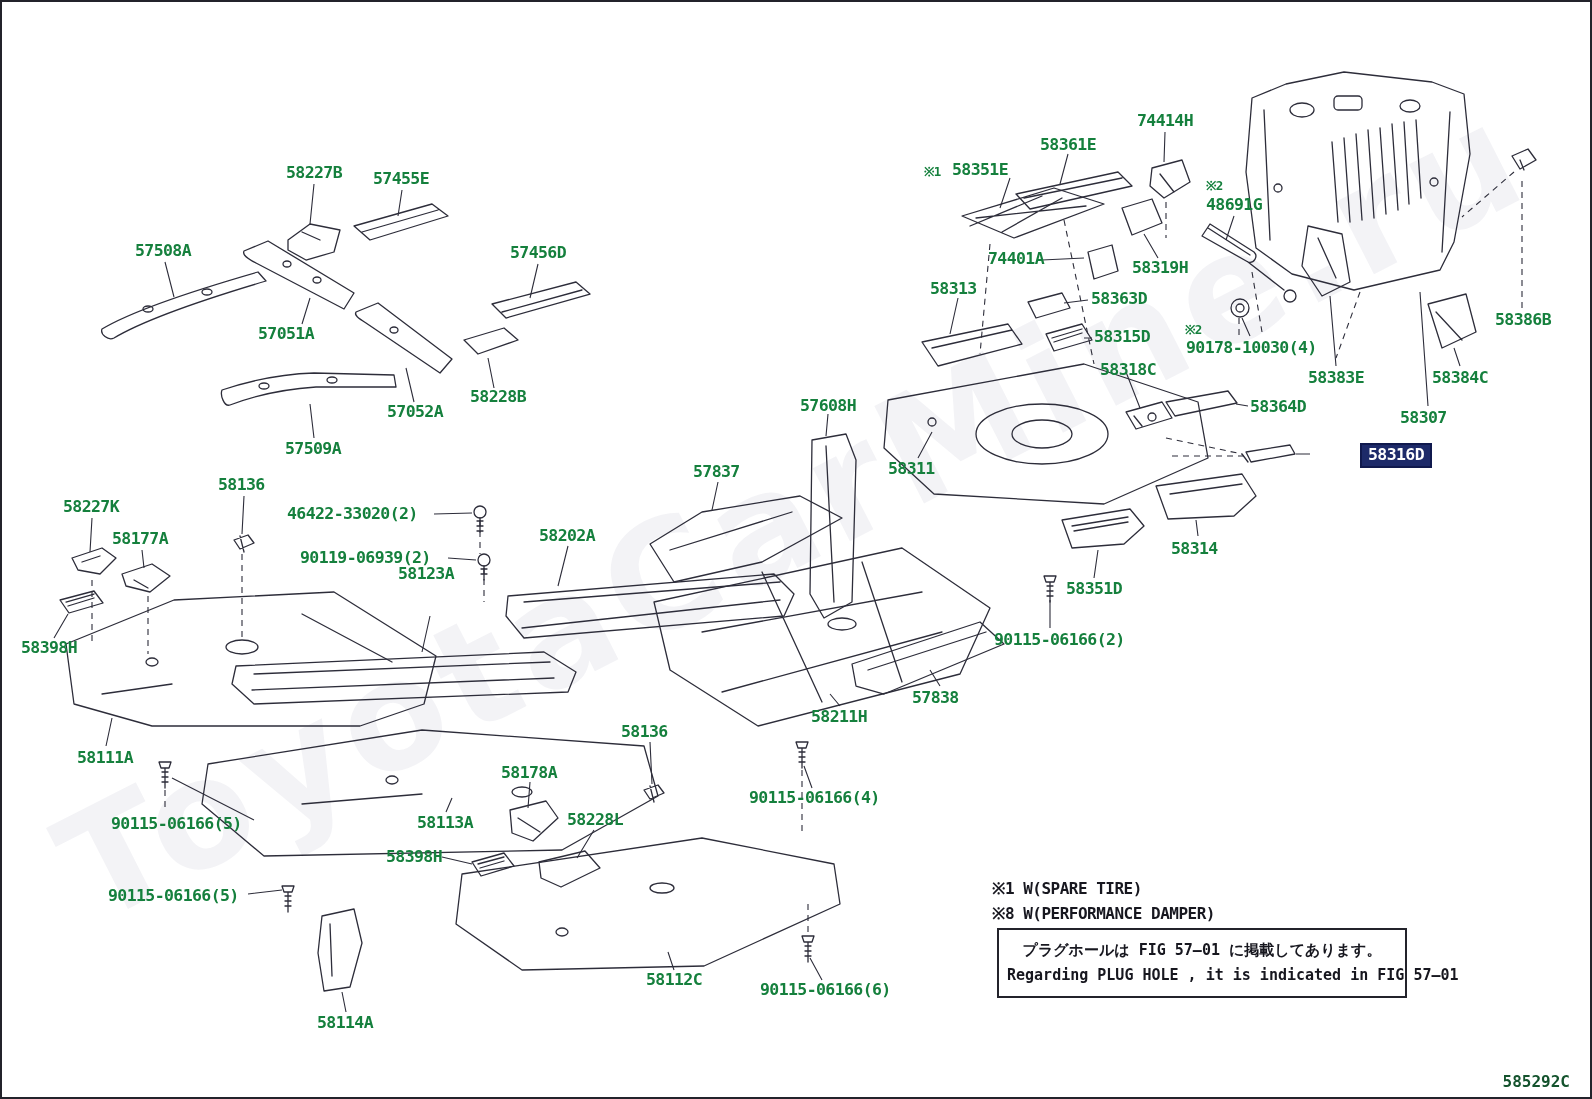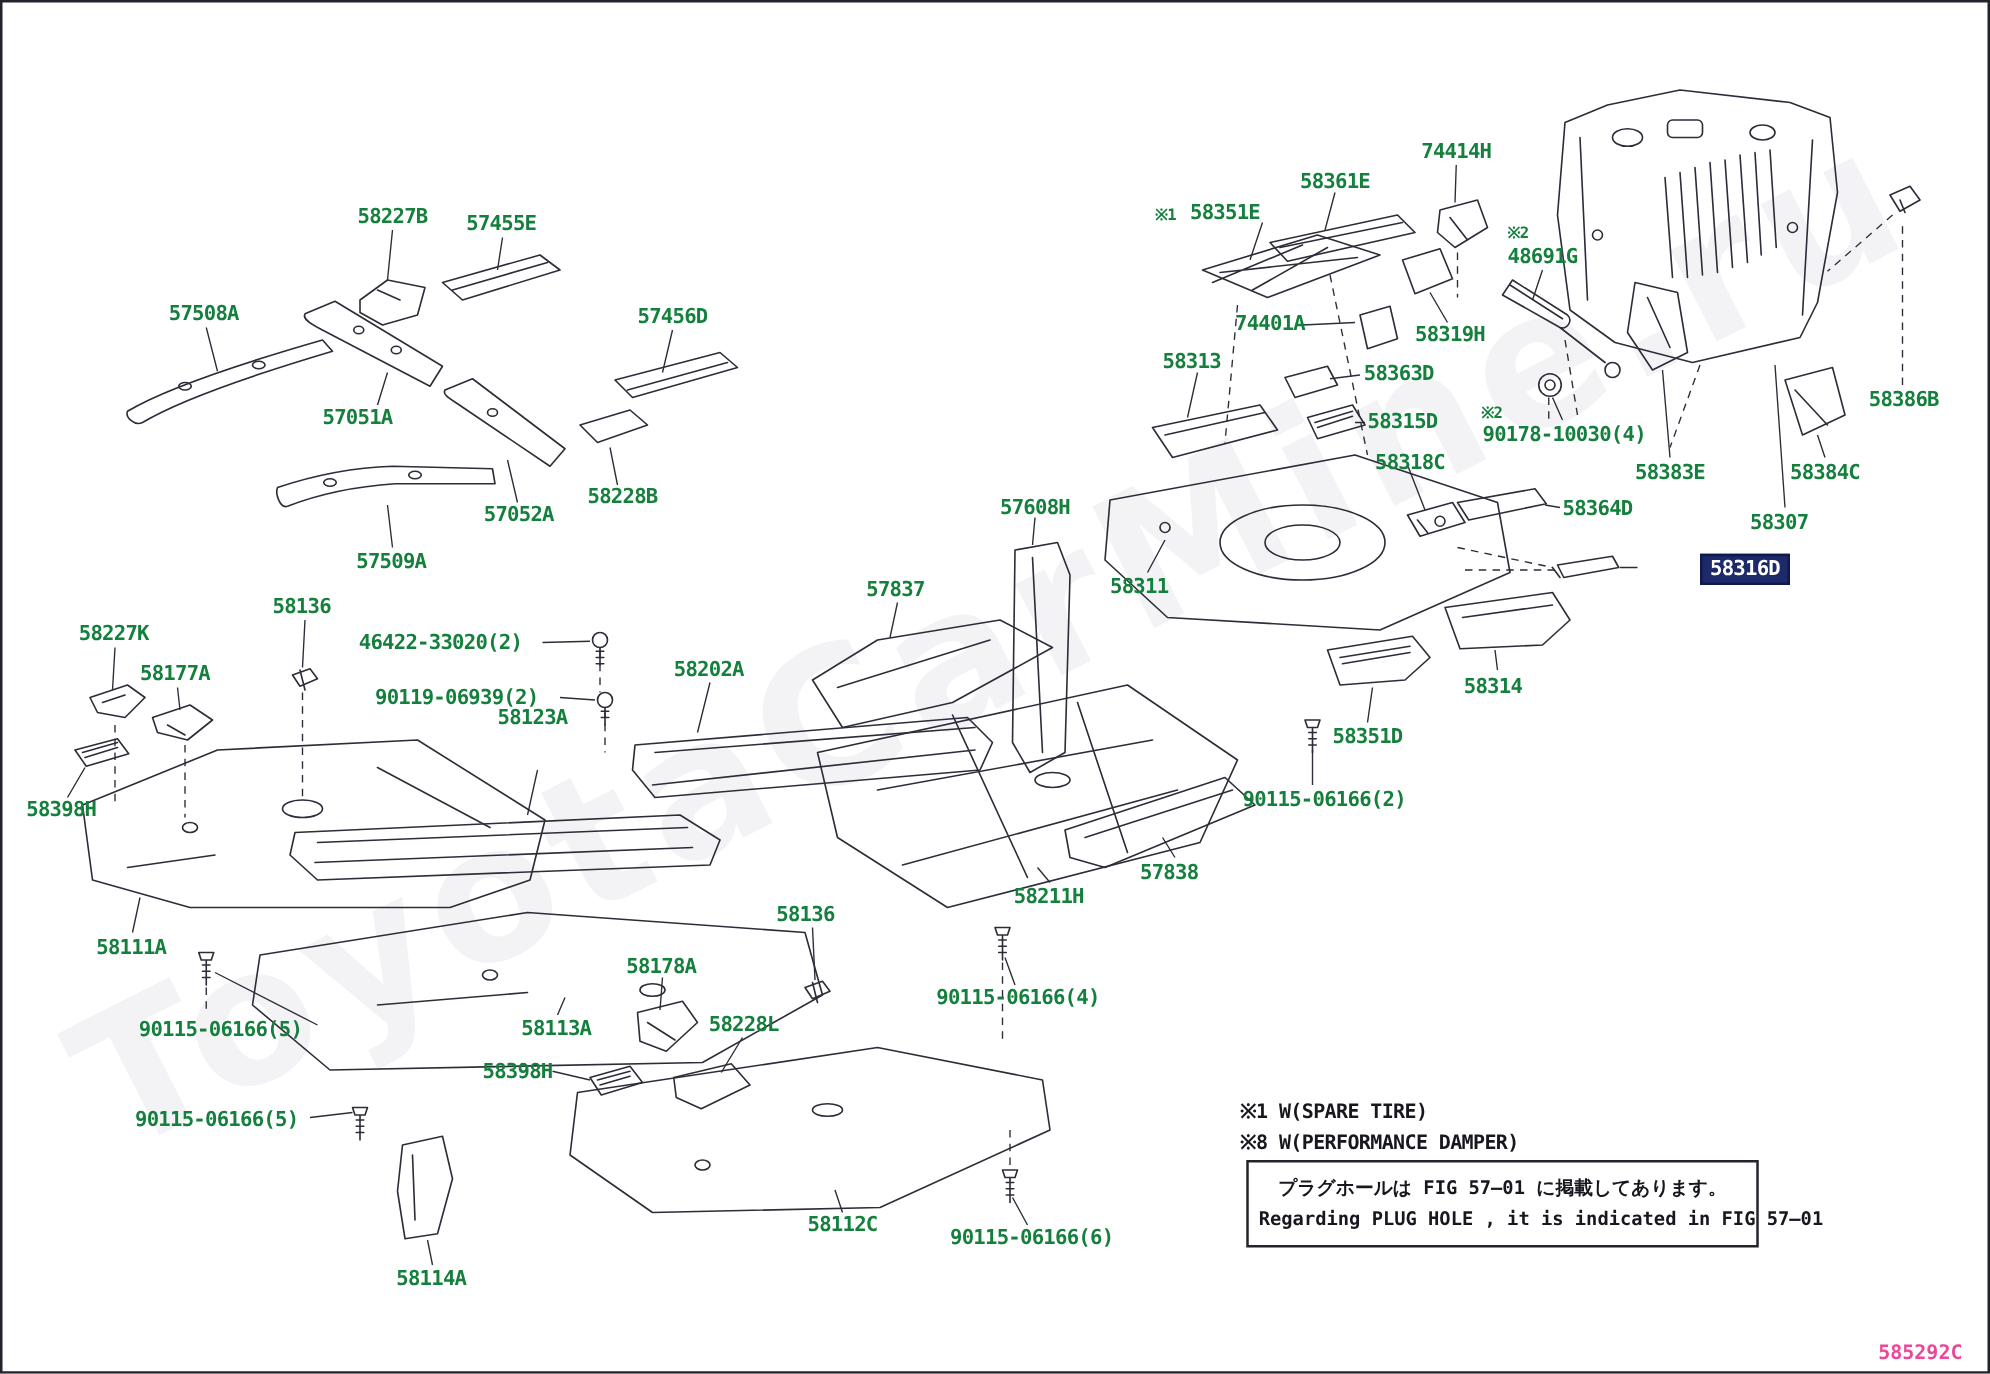--- a/index.html
+++ b/index.html
@@ -15,21 +15,21 @@
   }
   .sm{font-size:12.5px;}
   .hl{background:#1d2a69;color:#ffffff;border:2px solid #10194d;padding:2px 6px;}
   .fn{position:absolute;font-size:16px;font-weight:700;color:#17171f;white-space:nowrap;letter-spacing:-0.5px;text-align:right;}
   .plug{
     position:absolute;left:995px;top:926px;width:410px;box-sizing:border-box;
     border:2px solid #23232b;padding:8px 8px;text-align:center;
     font-size:15px;font-weight:700;color:#17171f;line-height:1.65;
   }
   .plug div{white-space:nowrap;}
-  .code{position:absolute;right:20px;bottom:6px;font-size:16px;font-weight:700;color:#ec4899;}
+  .code{position:absolute;right:20px;bottom:6px;font-size:16px;font-weight:700;color:#14532d;}
   .wm{
     position:absolute;left:30px;top:800px;transform:rotate(-27deg);transform-origin:left top;
     font-family:"DejaVu Sans","Liberation Sans",sans-serif;font-size:150px;font-weight:700;
     color:rgba(40,40,90,0.055);letter-spacing:8px;white-space:nowrap;
     pointer-events:none;user-select:none;
   }
 </style>
 </head>
 <body>
 

